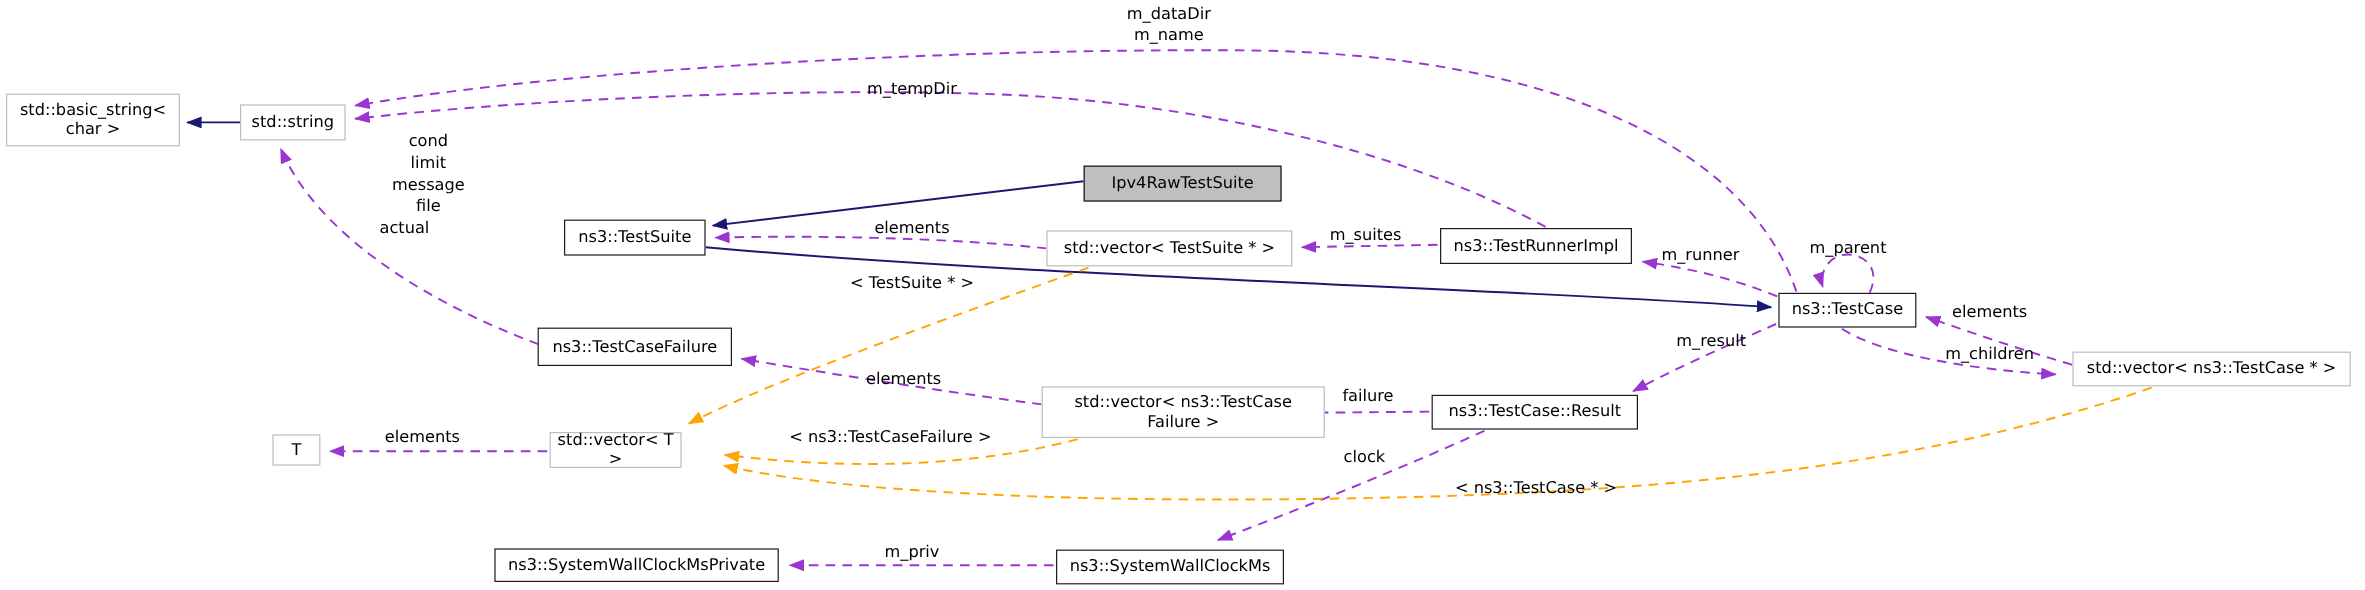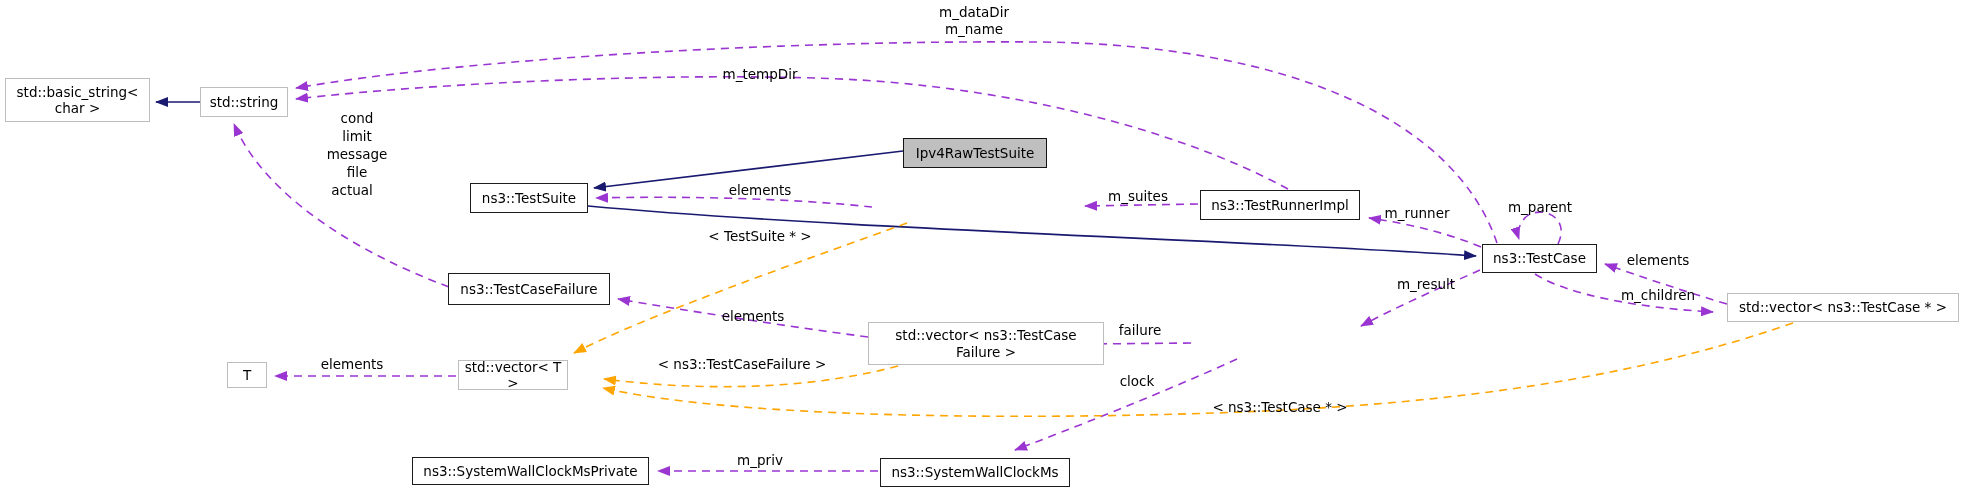--- a/index.html
+++ b/index.html
@@ -51,40 +51,42 @@
     <path d="M 878 471 L 658 471" stroke="#9a35d2" stroke-width="1.6" stroke-dasharray="8 6" fill="none" marker-end="url(#mP)"></path>
     <path d="M 1237 359 C 1160 394, 1068 430, 1015 450" stroke="#9a35d2" stroke-width="1.6" stroke-dasharray="8 6" fill="none" marker-end="url(#mP)"></path>
 
     <path d="M 907 223 C 810 258, 645 316, 574 353" stroke="#ffa500" stroke-width="1.6" stroke-dasharray="8 6" fill="none" marker-end="url(#mO)"></path>
     <path d="M 898 366 C 800 392, 690 390, 604 379" stroke="#ffa500" stroke-width="1.6" stroke-dasharray="8 6" fill="none" marker-end="url(#mO)"></path>
     <path d="M 1793 323 C 1560 404, 1300 413, 1080 416 C 880 418, 700 410, 603 388" stroke="#ffa500" stroke-width="1.6" stroke-dasharray="8 6" fill="none" marker-end="url(#mO)"></path>
   </svg>
 
   <div class="node node-std" style="left:5px;top:78px;width:145px;height:44px;">std::basic_string&lt; char &gt;</div>
   <div class="node node-std" style="left:200px;top:87px;width:88px;height:30px;">std::string</div>
-  <div class="node node-main" style="left:903px;top:138px;width:144px;height:30px;">Ipv4RawTestSuite</div>
+  <div class="node node-main" style="left:903px;top:138px;width:165px;height:30px;">Ipv4RawTestSuite</div>
   <div class="node node-ns3" style="left:470px;top:183px;width:118px;height:30px;">ns3::TestSuite</div>
+  <div class="node node-std" style="left:872px;top:192px;width:205px;height:30px;">std::vector&lt; TestSuite * &gt;</div>
   <div class="node node-ns3" style="left:1200px;top:190px;width:160px;height:30px;">ns3::TestRunnerImpl</div>
   <div class="node node-ns3" style="left:1482px;top:244px;width:115px;height:29px;">ns3::TestCase</div>
   <div class="node node-std" style="left:1727px;top:293px;width:232px;height:29px;">std::vector&lt; ns3::TestCase * &gt;</div>
   <div class="node node-ns3" style="left:448px;top:273px;width:162px;height:32px;">ns3::TestCaseFailure</div>
   <div class="node node-std" style="left:868px;top:322px;width:236px;height:43px;">std::vector&lt; ns3::TestCase Failure &gt;</div>
+  <div class="node node-ns3" style="left:1193px;top:329px;width:172px;height:29px;">ns3::TestCase::Result</div>
   <div class="node node-std" style="left:227px;top:362px;width:40px;height:26px;">T</div>
   <div class="node node-std" style="left:458px;top:360px;width:110px;height:30px;">std::vector&lt; T &gt;</div>
   <div class="node node-ns3" style="left:412px;top:457px;width:237px;height:28px;">ns3::SystemWallClockMsPrivate</div>
   <div class="node node-ns3" style="left:880px;top:458px;width:190px;height:29px;">ns3::SystemWallClockMs</div>
 
   <div class="elabel" style="left:974px;top:4px;">m_dataDir</div>
   <div class="elabel" style="left:974px;top:21px;">m_name</div>
   <div class="elabel" style="left:760px;top:66px;">m_tempDir</div>
   <div class="elabel" style="left:357px;top:110px;">cond</div>
   <div class="elabel" style="left:357px;top:128px;">limit</div>
   <div class="elabel" style="left:357px;top:146px;">message</div>
   <div class="elabel" style="left:357px;top:164px;">file</div>
-  <div class="elabel" style="left:352px;top:182px;">actual</div>
+  <div class="elabel" style="left:337px;top:182px;">actual</div>
   <div class="elabel" style="left:760px;top:182px;">elements</div>
   <div class="elabel" style="left:1138px;top:188px;">m_suites</div>
   <div class="elabel" style="left:1417px;top:205px;">m_runner</div>
   <div class="elabel" style="left:1540px;top:199px;">m_parent</div>
   <div class="elabel" style="left:760px;top:228px;">&lt; TestSuite * &gt;</div>
   <div class="elabel" style="left:1658px;top:252px;">elements</div>
   <div class="elabel" style="left:1658px;top:287px;">m_children</div>
   <div class="elabel" style="left:1426px;top:276px;">m_result</div>
   <div class="elabel" style="left:753px;top:308px;">elements</div>
   <div class="elabel" style="left:1140px;top:322px;">failure</div>

